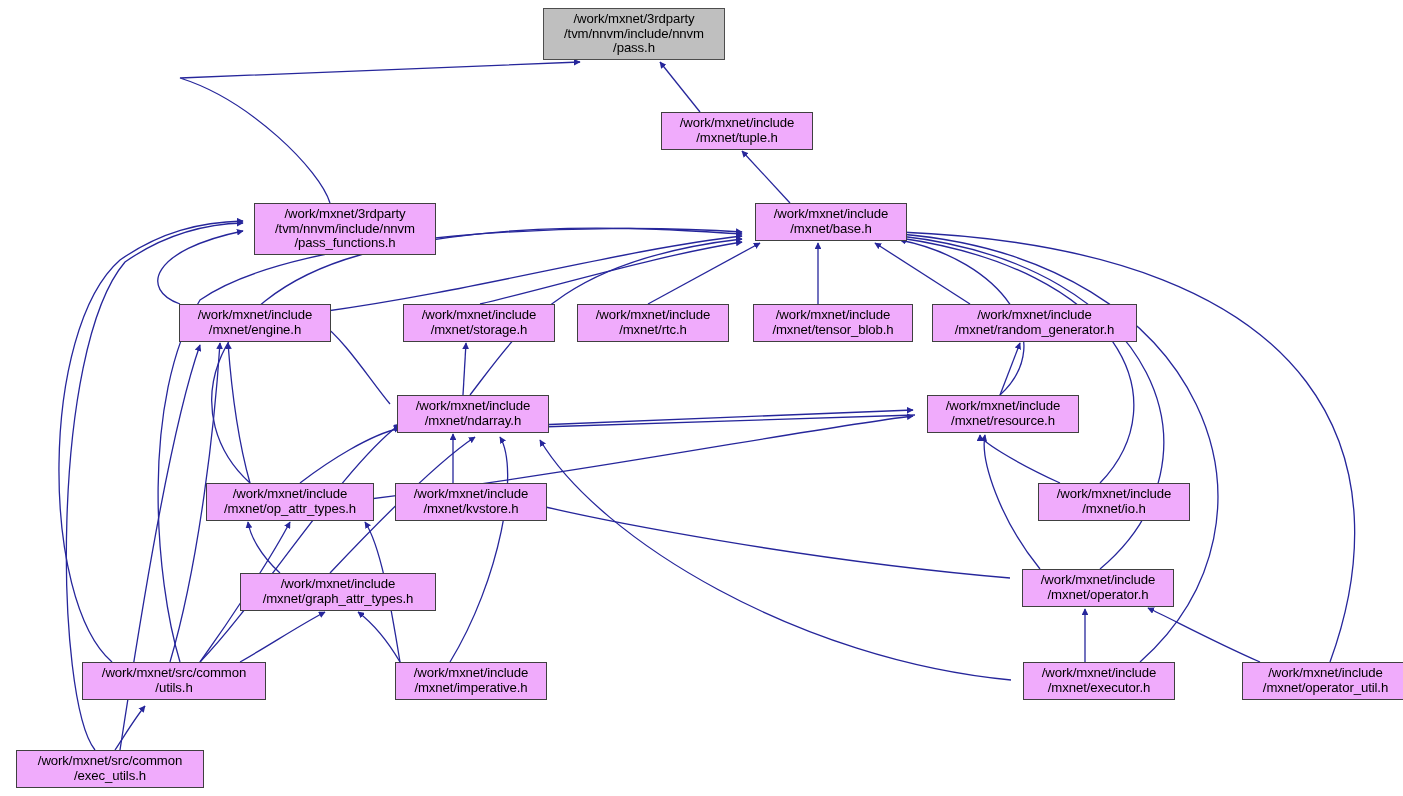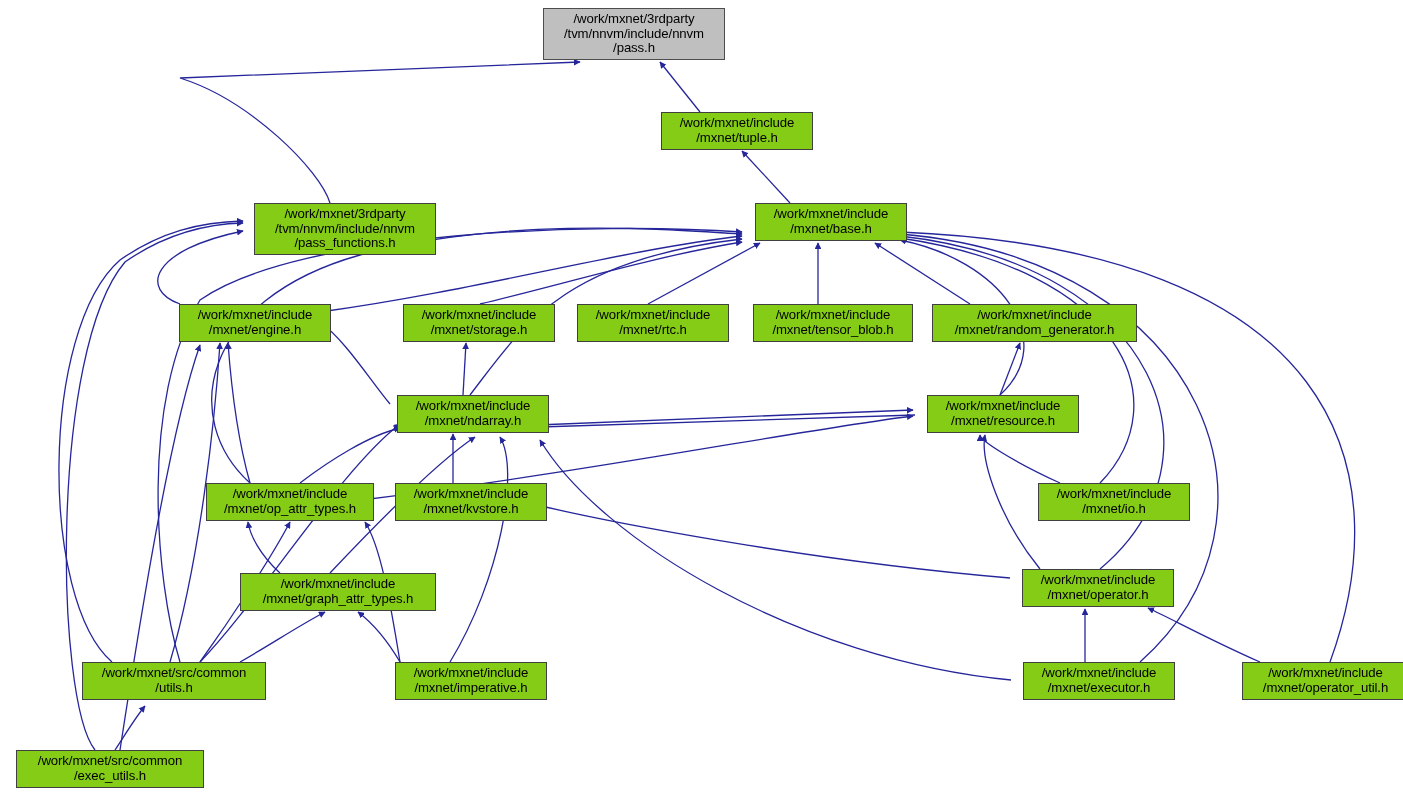--- a/index.html
+++ b/index.html
@@ -29,21 +29,21 @@
   #node-layer {
     position: absolute;
     left: 12px;
     top: 0;
     width: 1403px;
     height: 796px;
   }
   .graph-node {
     position: absolute;
     box-sizing: border-box;
-    background: #84cc16;
+    background: #f0abfc;
     border: 1px solid #404040;
     display: flex;
     align-items: center;
     justify-content: center;
     text-align: center;
     line-height: 1.12;
     color: #000000;
     font-size: 13.2px;
     letter-spacing: -0.1px;
     white-space: pre;

